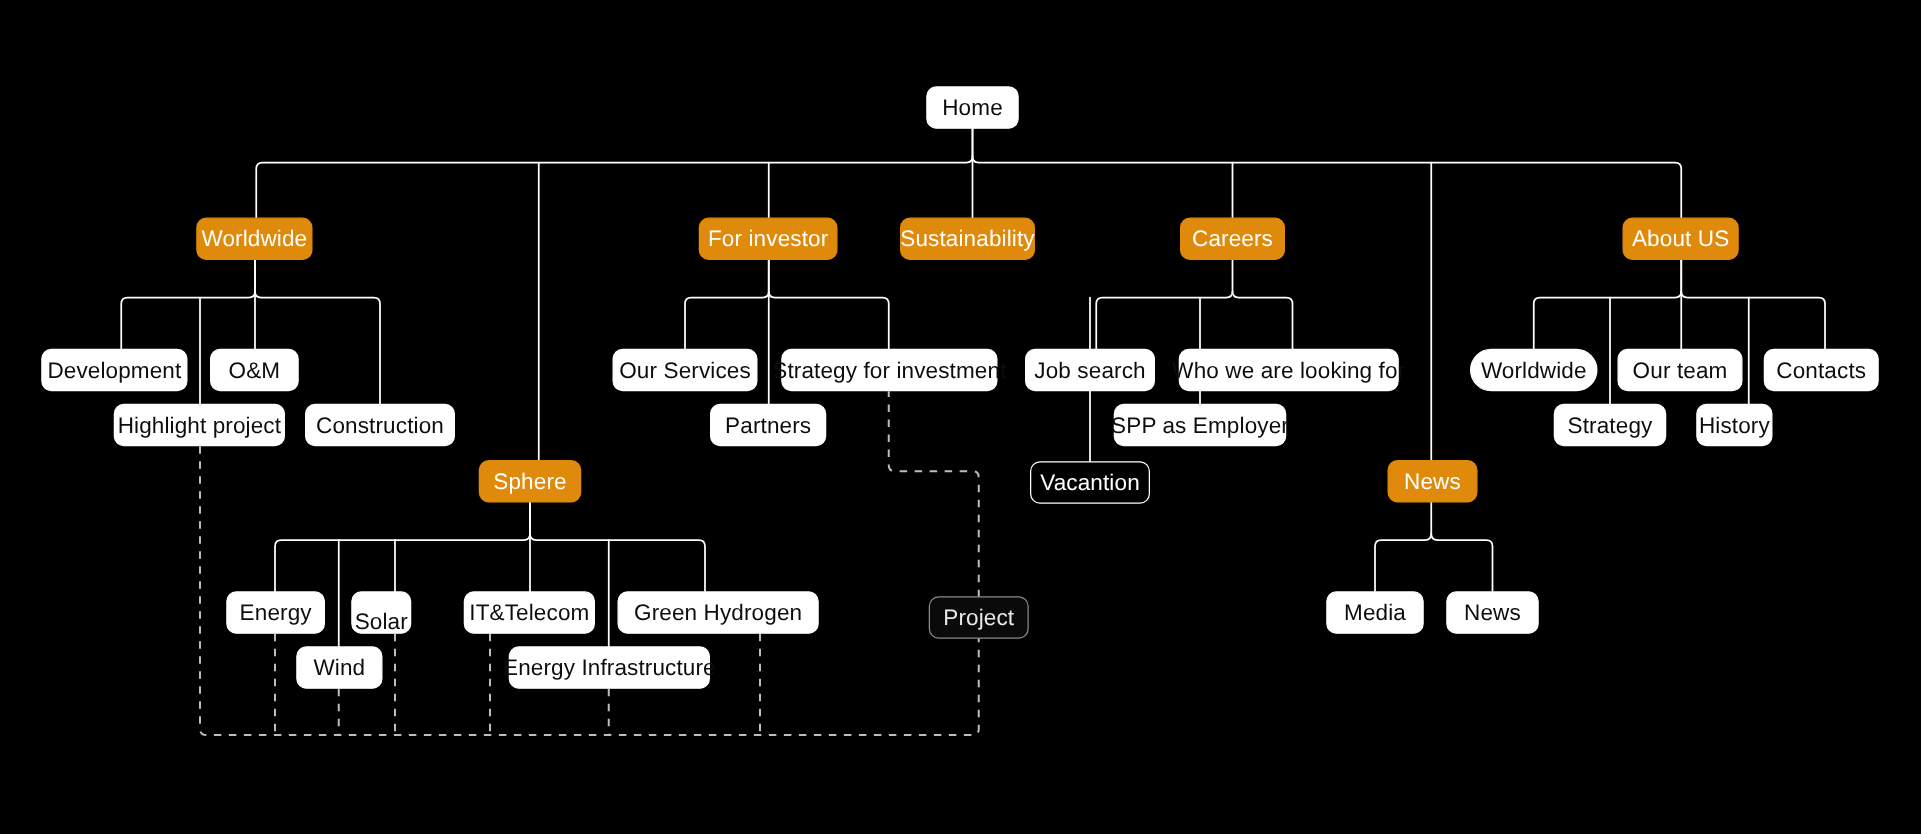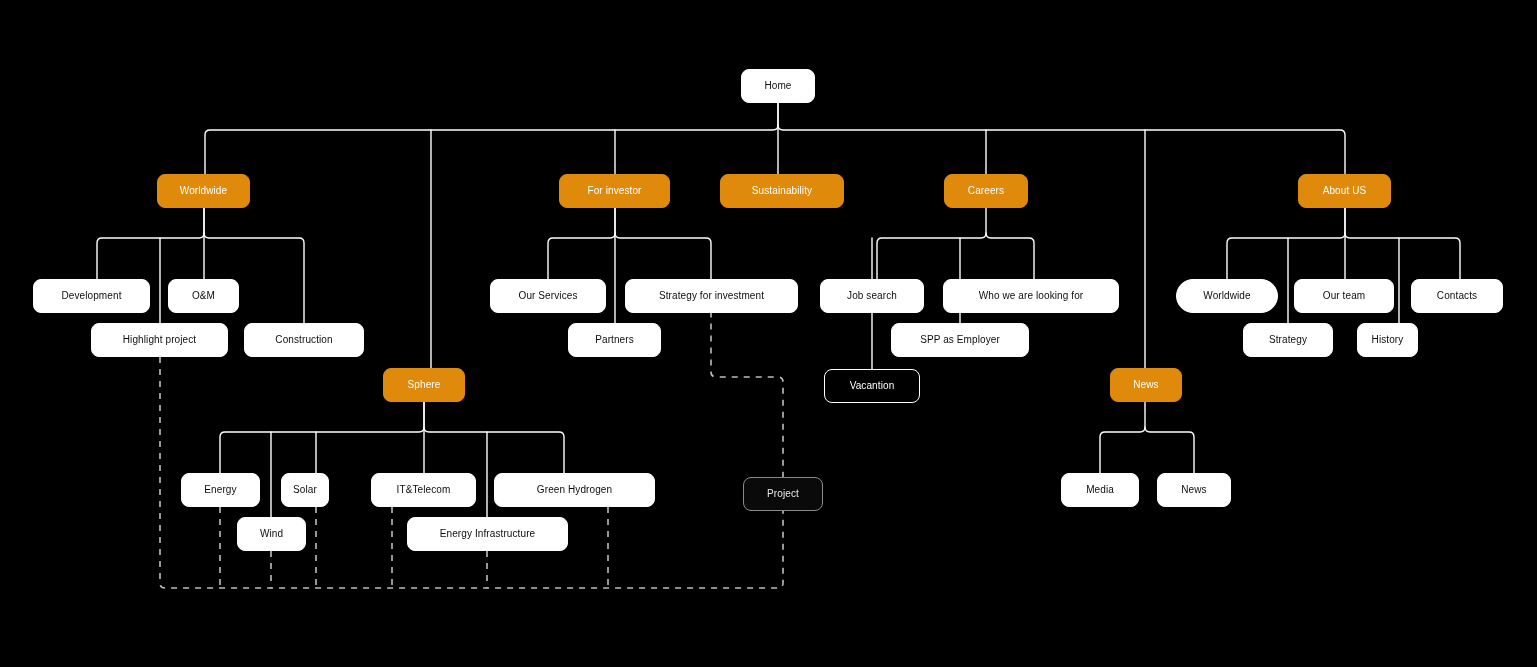--- a/index.html
+++ b/index.html
@@ -28,21 +28,21 @@
     pointer-events: none;
   }
   .node {
     position: absolute;
     box-sizing: border-box;
     height: 34px;
     border-radius: 8px;
     display: flex;
     align-items: center;
     justify-content: center;
-    font-size: 10px;
+    font-size: 18px;
     line-height: 1;
     letter-spacing: 0.1px;
     white-space: nowrap;
     padding: 0 12px;
     cursor: pointer;
     user-select: none;
   }
   .node.white {
     background: #ffffff;
     color: #0d0d0d;
@@ -114,21 +114,21 @@
   <div id="nodes">
       <div class="node white" style="left: 741px; top: 69px; width: 74px; height: 34px;">
         <span class="node-label">Home</span>
       </div>
       <div class="node orange" style="left: 157px; top: 174px; width: 93px; height: 34px;">
         <span class="node-label">Worldwide</span>
       </div>
       <div class="node orange" style="left: 559px; top: 174px; width: 111px; height: 34px;">
         <span class="node-label">For investor</span>
       </div>
-      <div class="node orange" style="left: 720px; top: 174px; width: 124px; height: 34px;">
+      <div class="node orange" style="left: 720px; top: 174px; width: 108px; height: 34px;">
         <span class="node-label">Sustainability</span>
       </div>
       <div class="node orange" style="left: 944px; top: 174px; width: 84px; height: 34px;">
         <span class="node-label">Careers</span>
       </div>
       <div class="node orange" style="left: 1298px; top: 174px; width: 93px; height: 34px;">
         <span class="node-label">About US</span>
       </div>
       <div class="node white" style="left: 33px; top: 279px; width: 117px; height: 34px;">
         <span class="node-label">Development</span>
@@ -186,21 +186,21 @@
       </div>
       <div class="node white" style="left: 1157px; top: 473px; width: 74px; height: 34px;">
         <span class="node-label">News</span>
       </div>
       <div class="node orange" style="left: 383px; top: 368px; width: 82px; height: 34px;">
         <span class="node-label">Sphere</span>
       </div>
       <div class="node white" style="left: 181px; top: 473px; width: 79px; height: 34px;">
         <span class="node-label">Energy</span>
       </div>
-      <div class="node white" style="left: 281px; top: 473px; width: 48px; height: 34px;">
+      <div class="node white" style="left: 281px; top: 473px; width: 48px; height: 34px; align-items: flex-end;">
         <span class="node-label">Solar</span>
       </div>
       <div class="node white" style="left: 371px; top: 473px; width: 105px; height: 34px;">
         <span class="node-label">IT&amp;Telecom</span>
       </div>
       <div class="node white" style="left: 494px; top: 473px; width: 161px; height: 34px;">
         <span class="node-label">Green Hydrogen</span>
       </div>
       <div class="node white" style="left: 237px; top: 517px; width: 69px; height: 34px;">
         <span class="node-label">Wind</span>

